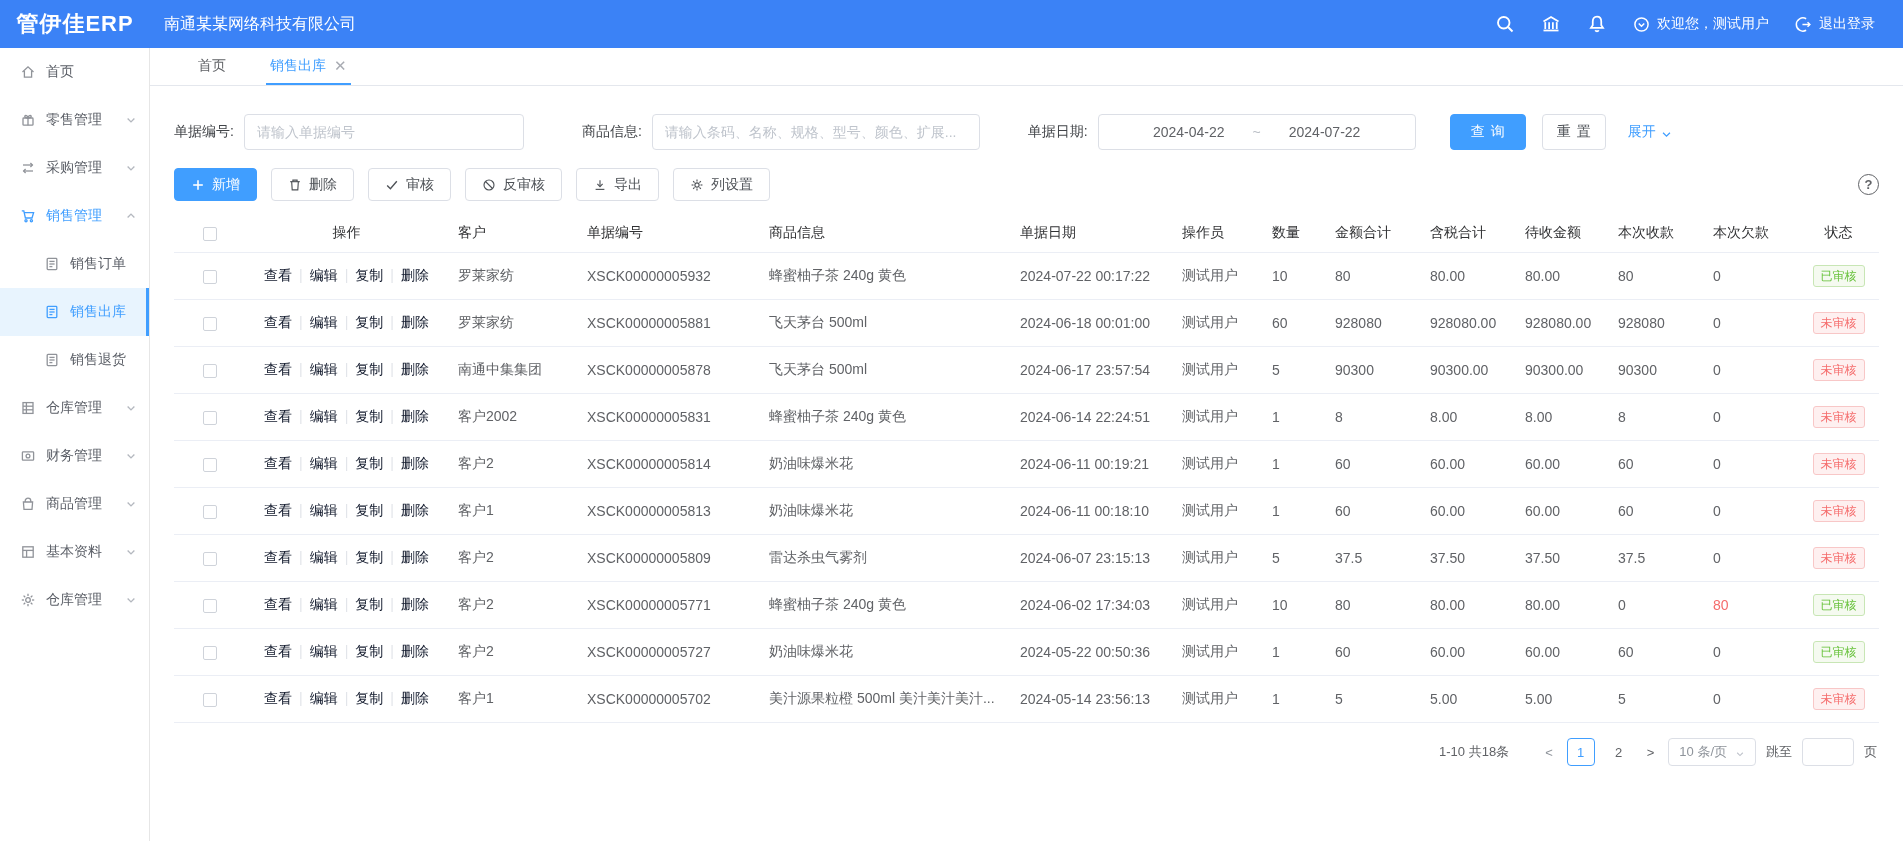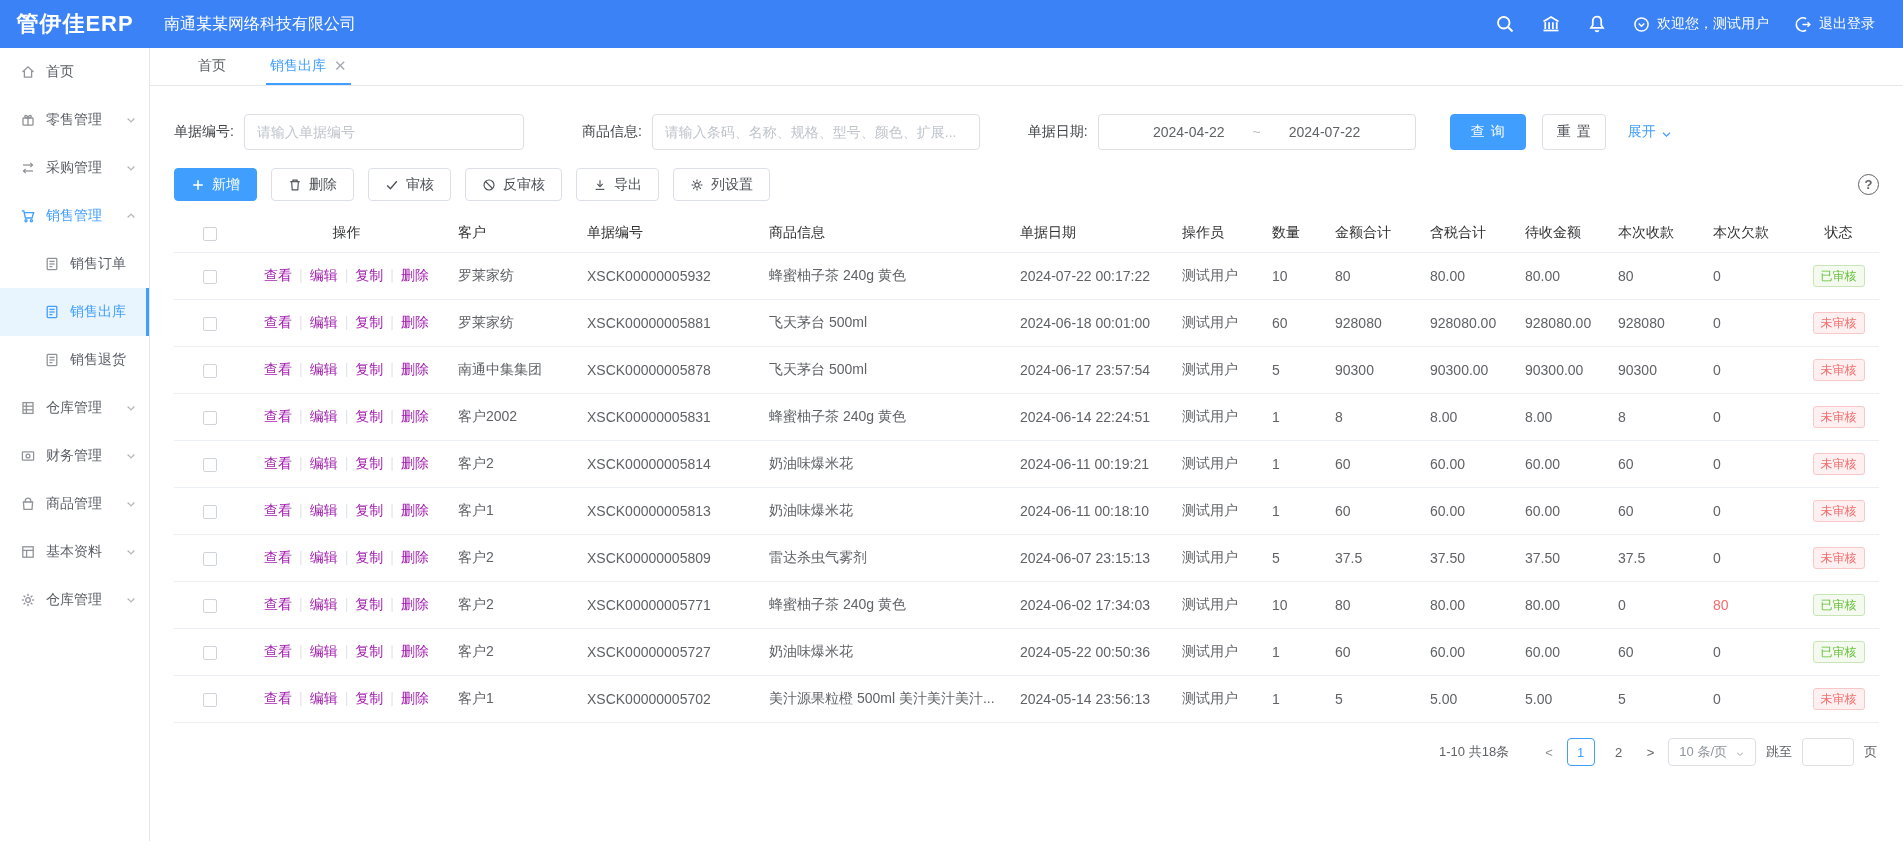--- a/index.html
+++ b/index.html
@@ -61,21 +61,21 @@
   .help { margin-left:auto; width:21px; height:21px; border:1.5px solid #606266; border-radius:50%; color:#606266; display:flex; align-items:center; justify-content:center; font-size:13px; font-weight:bold; cursor:pointer; }
 
   
   .table { margin-top:12px; font-size:14px; }
   .tr { display:flex; border-bottom:1px solid #ebeef5; align-items:center;justify-content:flex-end; }
   .tr.head { height:40px; color:#303133; background:#fff; }
   .tr.body { height:47px; color:#606266; }
   .td { padding:0 10px; white-space:nowrap; overflow:hidden; flex-shrink:0; }
   .td.center { text-align:center; }
   .cb { width:14px; height:14px; border:1px solid #cfd3da; border-radius:2px; background:#fff; display:inline-block; vertical-align:middle; cursor:pointer; }
-  .alink { color:#a21caf; cursor:pointer; }
+  .alink { color:#0f172a; cursor:pointer; }
   .asep { color:#e2e5ea; margin:0 7px; }
   .badge { display:inline-block; font-size:12px; line-height:1; padding:4px 7px; border-radius:3px; }
   .badge.approved { color:#67c23a; background:#f5faf0; border:1px solid #c8e6b5; }
   .badge.pending  { color:#f56c6c; background:#fef0f0; border:1px solid #f8c7c7; }
   .red { color:#f56c6c; }
 
   
   .pagination { margin-top:15px; display:flex; align-items:center; justify-content:flex-end; gap:10px; font-size:13px; color:#606266; padding-right:2px; }
   .pg-total { margin-right:22px; }
   .pg-arrow { color:#8f949b; padding:0 4px; cursor:pointer; font-size:13px; }

